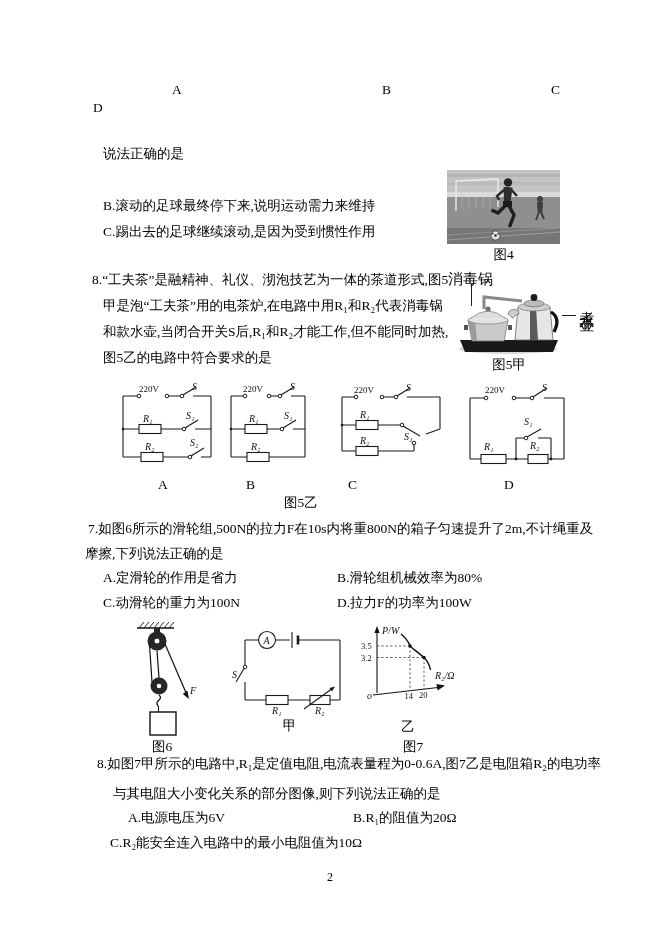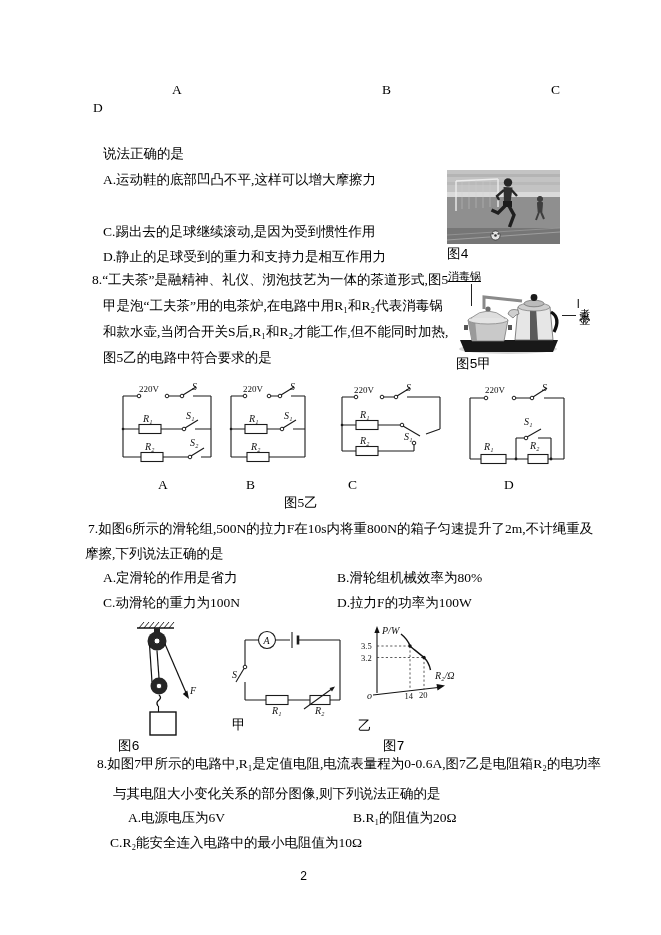--- a/index.html
+++ b/index.html
@@ -1,20 +1,20 @@
 <!DOCTYPE html>
 <html><head>
 <meta charset="utf-8">
 <style>
   html,body{margin:0;padding:0;background:#e8e8e8;}
   .page{position:relative;width:661px;height:935px;background:#ffffff;margin:0 auto;
         font-family:"Liberation Serif","DejaVu Serif",serif;color:#000;overflow:hidden;}
   .t{position:absolute;font-size:13.5px;line-height:1.25;white-space:nowrap;color:#000;}
-  .sm{font-size:11px;text-decoration:underline;}
-  .c{text-align:left;font-family:Liberation Mono, monospace;}
+  .sm{font-size:15px;}
+  .c{text-align:center;}
   .vert{writing-mode:vertical-rl;letter-spacing:3px;}
   .hline{position:absolute;border-top:1.2px solid #222;}
   .vline{position:absolute;border-left:1.2px solid #222;}
   svg{position:absolute;overflow:visible;}
   svg text{font-family:"Liberation Serif","DejaVu Serif",serif;fill:#111;}
   .lbl{font-style:italic;font-size:10px;}
   .v220{font-size:9px;}
   .tick{font-size:8.5px;}
   .wire{stroke:#1a1a1a;stroke-width:1.1;fill:none;}
   .res{fill:#fff;stroke:#1a1a1a;stroke-width:1.1;}
@@ -26,23 +26,22 @@
 <body>
 
 <div class="page">
 
   <div class="t" style="left:172px;top:82px">A</div>
   <div class="t" style="left:382px;top:82px">B</div>
   <div class="t" style="left:551px;top:82px">C</div>
   <div class="t" style="left:93px;top:100px">D</div>
 
   <div class="t" style="left:103px;top:146px">说法正确的是</div>
-  <div class="t" style="left:103px;top:172px">A.运动鞋的底部凹凸不平,这样可以增大摩擦力</div>
+  <div class="t" style="left:103px;top:198px">B.滚动的足球最终停下来,说明运动需力来维持</div>
   <div class="t" style="left:103px;top:224px">C.踢出去的足球继续滚动,是因为受到惯性作用</div>
-  <div class="t" style="left:103px;top:249px">D.静止的足球受到的重力和支持力是相互作用力</div>
 
   <svg style="left:447px;top:170px" width="113" height="74" viewBox="0 0 113 74">
     <rect x="0" y="0" width="113" height="74" fill="#a9a9a9"></rect>
     <rect x="0" y="0" width="113" height="22" fill="#c3c3c3"></rect>
     <rect x="0" y="4" width="113" height="3" fill="#b4b4b4"></rect>
     <rect x="0" y="12" width="113" height="3" fill="#b9b9b9"></rect>
     <rect x="0" y="22" width="113" height="5" fill="#dadada"></rect>
     <rect x="0" y="27" width="113" height="47" fill="#8f8f8f"></rect>
     <rect x="0" y="58" width="113" height="16" fill="#767676"></rect>
     <line x1="0" y1="70" x2="113" y2="62" stroke="#9e9e9e" stroke-width="1"></line>

